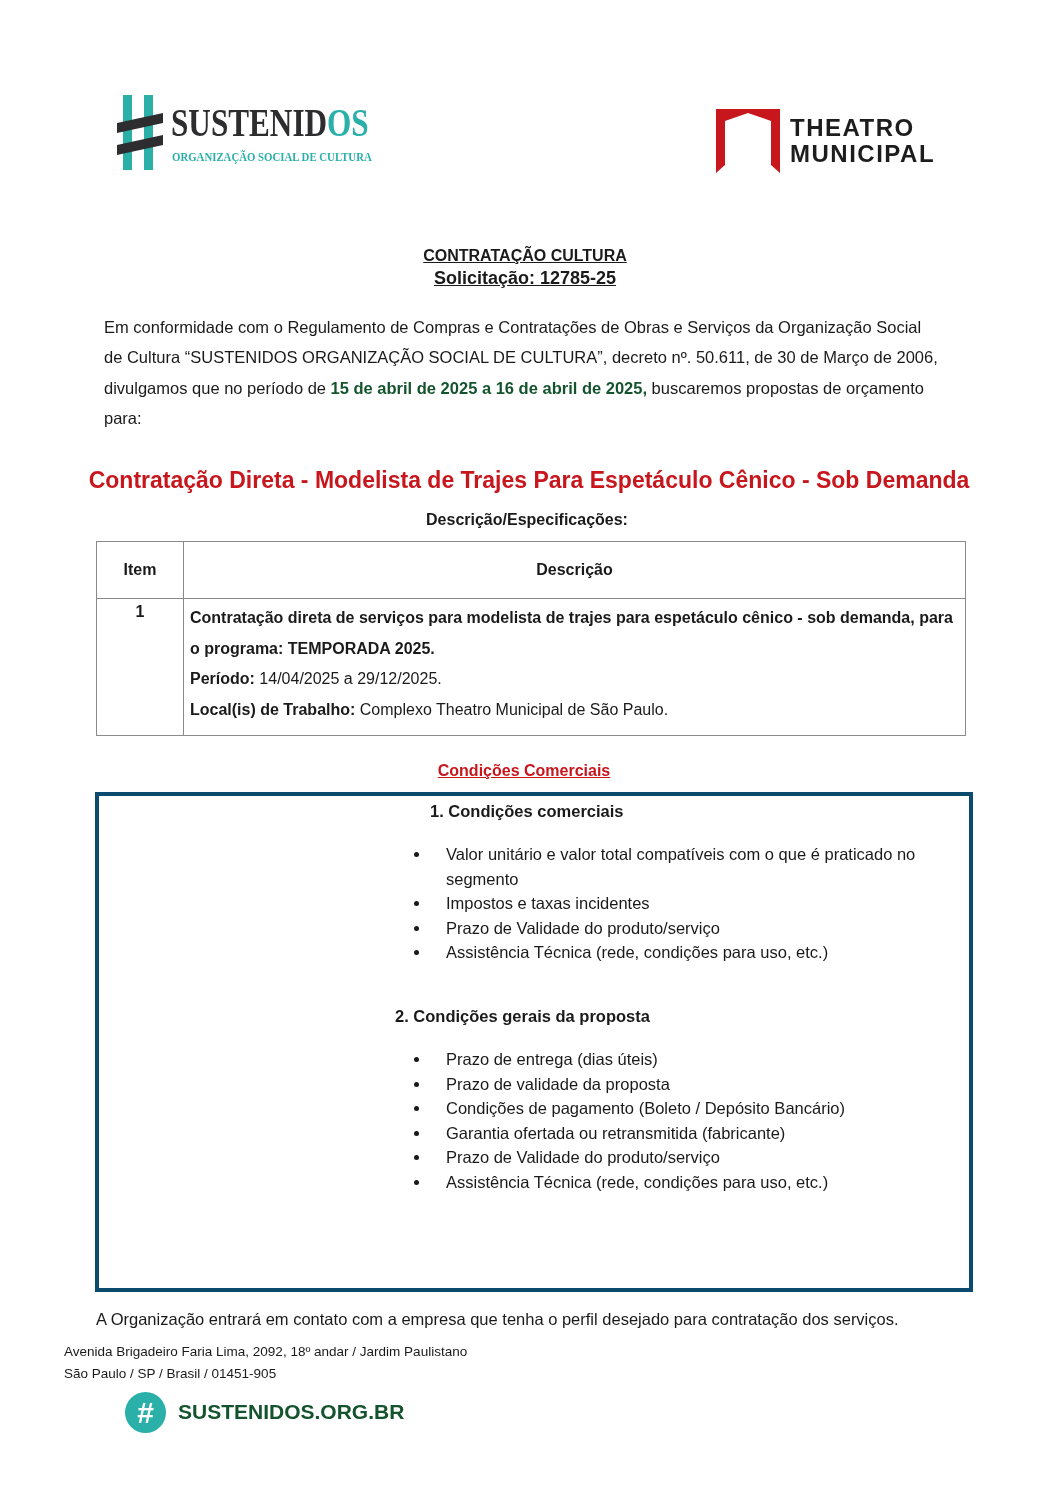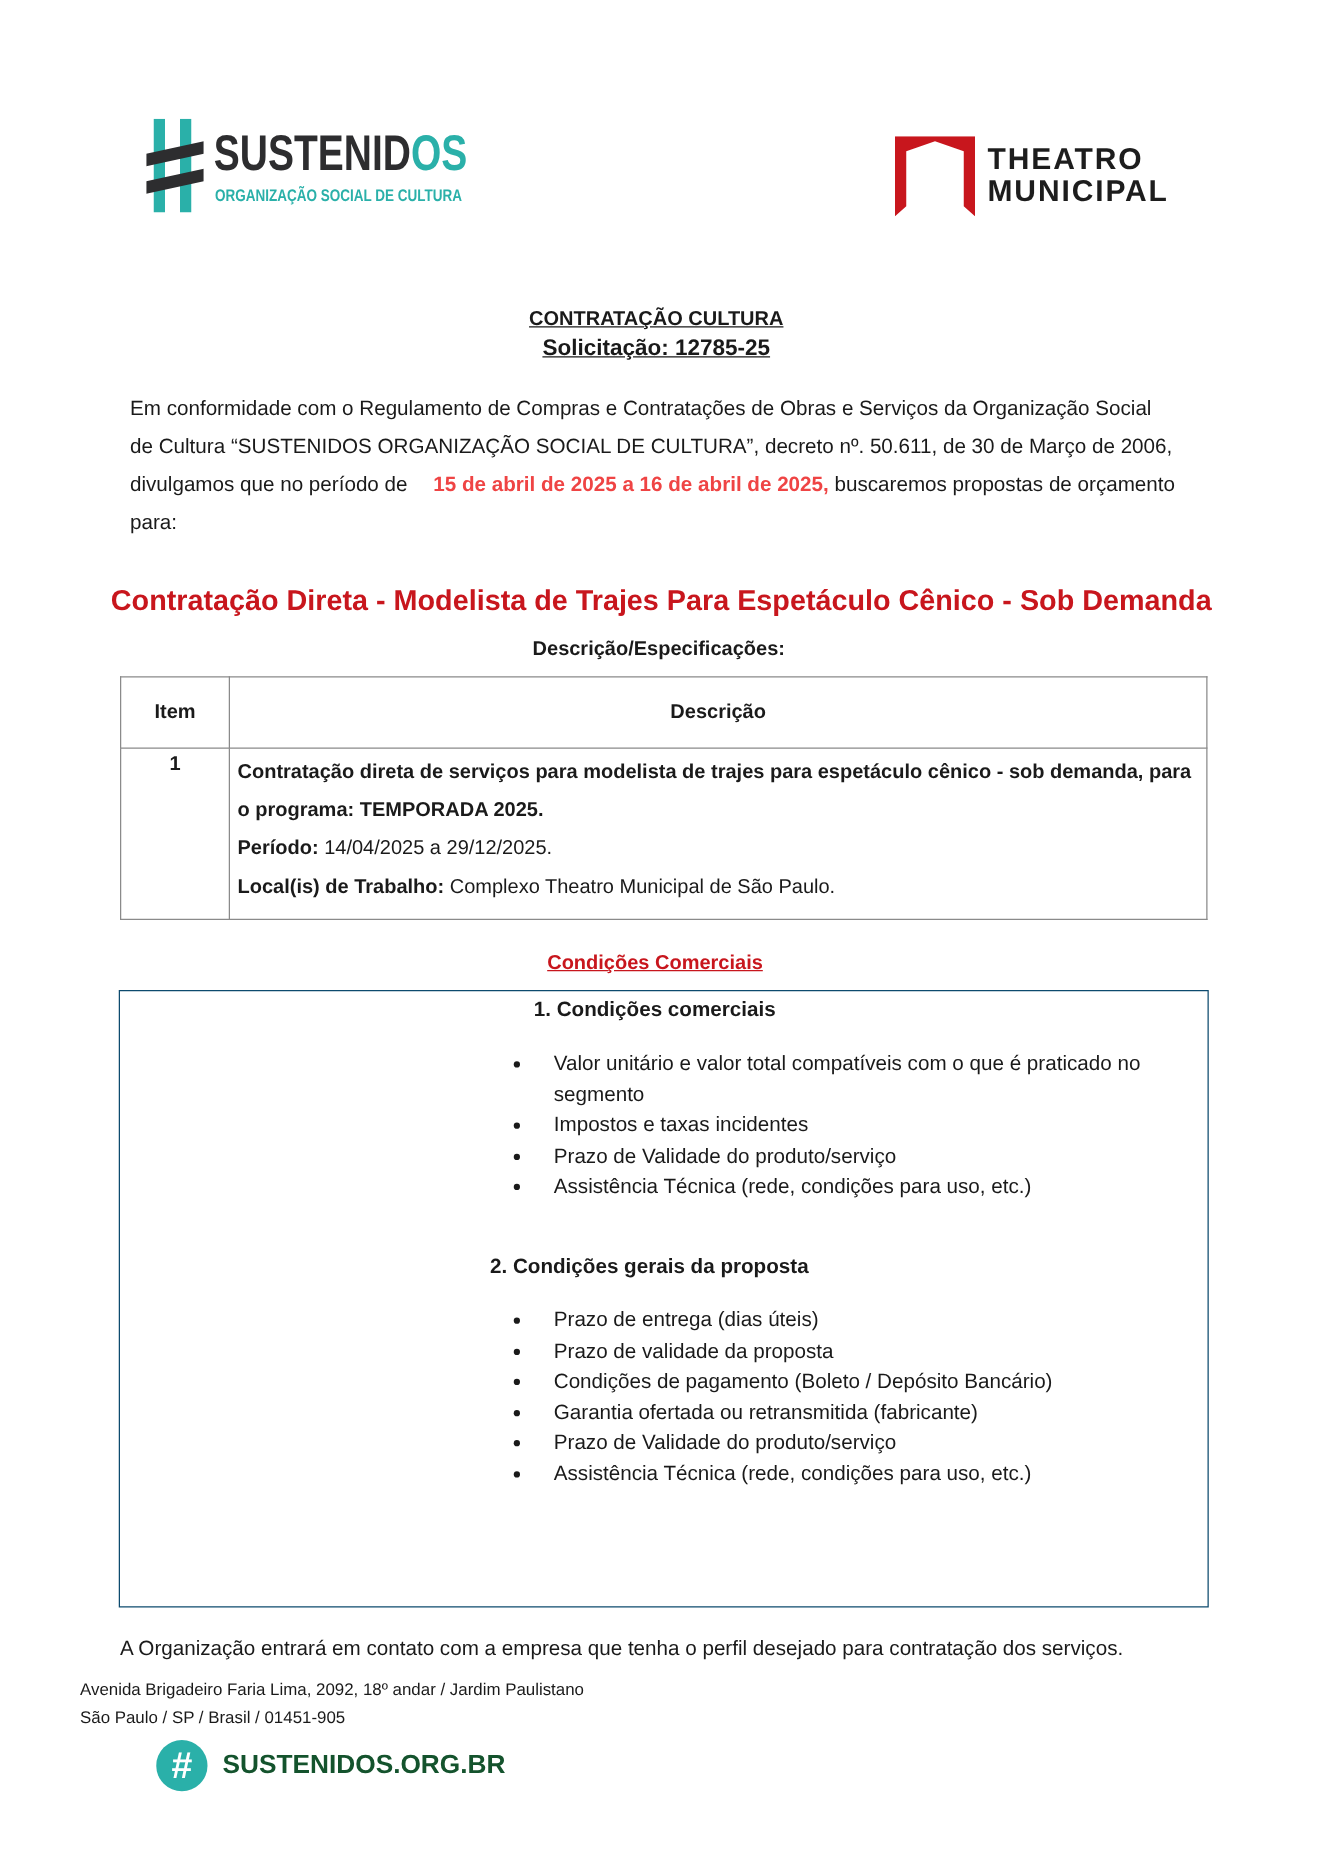--- a/index.html
+++ b/index.html
@@ -1,21 +1,21 @@
 <!DOCTYPE html>
 <html><head>
 <meta charset="utf-8">
 <style>
   html, body { margin: 0; padding: 0; background: #ffffff; }
   body { width: 1058px; height: 1497px; position: relative; overflow: hidden;
          font-family: "Liberation Sans", sans-serif; color: #1a1a1a; }
   .abs { position: absolute; }
 
   
-  .logo-sust { left: 117px; top: 95px; width: 250px; height: 75px; }
+  .logo-sust { left: 117px; top: 95px; width: 250px; height: 75px; font-family: Liberation Serif, serif; }
   .logo-sust .hash { position: absolute; left: 0; top: 0; width: 46px; height: 75px; }
   .logo-sust .name { position: absolute; left: 54px; top: 6px; font-weight: bold;
         font-size: 40px; letter-spacing: 0px; color: #2d2d2f; line-height: 44px;
         transform: scaleX(0.78); transform-origin: left; white-space: nowrap; }
   .logo-sust .name .accent { color: #2ab0a9; }
   .logo-sust .sub { position: absolute; left: 55px; top: 54px; font-weight: bold;
         font-size: 13.5px; color: #2ab0a9; white-space: nowrap; transform: scaleX(0.8);
         transform-origin: left; }
 
   .logo-tm { left: 716px; top: 109px; width: 240px; height: 64px; text-align: center; }
@@ -25,39 +25,39 @@
   .logo-tm .t1 { top: 6px; }
   .logo-tm .t2 { top: 32px; }
 
   
   .title1 { left: 0; width: 1050px; top: 247px; text-align: center; font-weight: bold;
             font-size: 16px; text-decoration: underline; }
   .title2 { left: 0; width: 1050px; top: 268px; text-align: center; font-weight: bold;
             font-size: 18px; text-decoration: underline; }
 
   .intro { left: 104px; top: 312px; width: 840px; font-size: 16.5px; line-height: 30.3px; }
-  .red { color: #ef4444; font-weight: bold; margin-left: 16px; }
+  .red { color: #14532d; font-weight: bold; }
 
   .subtitle { left: 0; width: 1058px; top: 467px; text-align: center; font-weight: bold;
               font-size: 23px; color: #c8161d; }
   .desc-heading { left: 0; width: 1054px; top: 511px; text-align: center; font-weight: bold;
               font-size: 16px; }
 
   table.spec { position: absolute; left: 96px; top: 541px; width: 870px; border-collapse: collapse; }
   table.spec td, table.spec th { border: 1px solid #8a8a8a; font-size: 16px; }
   table.spec th { height: 54px; font-weight: bold; }
   table.spec th.c1 { width: 84px; }
   table.spec td.c1 { text-align: center; vertical-align: top; font-weight: bold; padding-top: 4px; }
   table.spec td.c2 { padding: 4px 3px 10px 6px; line-height: 30.5px; vertical-align: top; }
   .b { font-weight: bold; }
 
   .cc-heading { left: 0; width: 1048px; top: 762px; text-align: center; font-weight: bold;
                 font-size: 16px; color: #c8161d; text-decoration: underline; }
 
-  .cc-box { left: 95px; top: 792px; width: 870px; height: 492px; border: 1px solid #0c4a6e; }
+  .cc-box { left: 95px; top: 792px; width: 870px; height: 492px; border: 4px solid #0c4a6e; }
   .sec-title { position: absolute; font-weight: bold; font-size: 16.5px; white-space: nowrap; }
   .bullets { position: absolute; left: 309px; margin: 0; padding: 0; list-style: none;
              font-size: 16.5px; line-height: 24.6px; }
   .bullets li { position: relative; padding-left: 38px; width: 520px; }
   .bullets li::before { content: ""; position: absolute; left: 6px; top: 10px;
              width: 5px; height: 5px; border-radius: 50%; background: #1a1a1a; }
   .closing { position: absolute; left: 0; width: 870px; top: 421px; text-align: center;
              font-size: 16.5px; line-height: 24.5px; }
 
   .final { left: 96px; top: 1310px; font-size: 16.5px; white-space: nowrap; }

